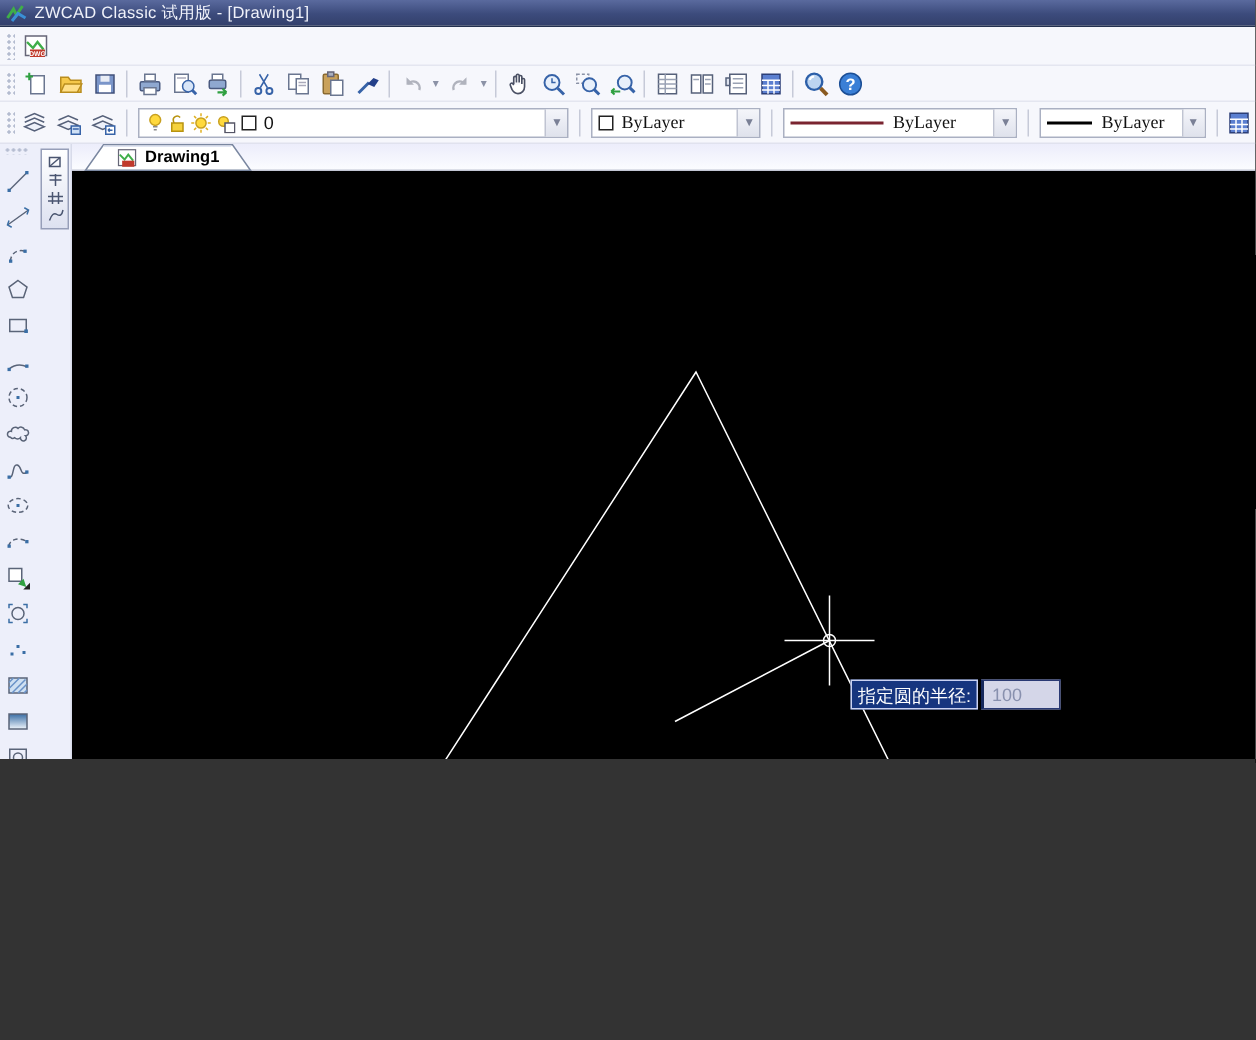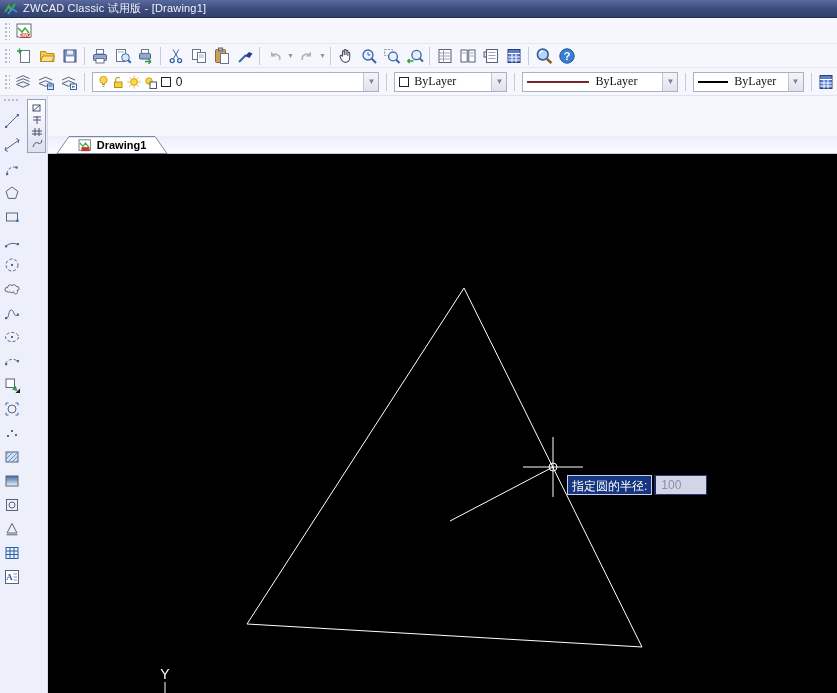--- a/index.html
+++ b/index.html
@@ -1,17 +1,17 @@
 <!DOCTYPE html>
 <html><head>
 <meta charset="utf-8">
 <style>
   * { margin:0; padding:0; box-sizing:border-box; }
   body { font-family:"Liberation Sans", sans-serif; background:#333; }
-  .app { position:relative; width:837px; height:693px; overflow:hidden; background:#f6f7fc; }
+  .app { position:relative; width:837px; height:506px; overflow:hidden; background:#f6f7fc; }
 
   
   .titlebar { height:18px; background:linear-gradient(180deg,#5a6a9e 0%,#3c4b7c 55%,#33406c 100%);
     display:flex; align-items:center; padding-left:4px; border-bottom:1px solid #23304f; }
   .titlebar .app-icon { width:14px; height:12px; margin-right:5px; }
   .titlebar .title-text { color:#f0f2fa; font-size:11px; letter-spacing:0.2px; }
 
   
   .menubar { height:26px; background:#f6f7fc; display:flex; align-items:center; padding-left:2px;
     border-bottom:1px solid #e4e6f0; }
@@ -47,21 +47,21 @@
   .dock-grip { position:absolute; top:2px; left:3px; width:16px; height:5px;
     background:radial-gradient(circle,#b4bcd0 1px,transparent 1.2px); background-size:4px 4px; }
   .draw-col { position:absolute; top:13px; left:0; width:25px; display:flex; flex-direction:column; }
   .draw-btn { width:24px; height:24px; display:flex; align-items:center; justify-content:center;
     border:1px solid transparent; }
   .mini-toolbar { position:absolute; top:3px; left:27px; width:19px;
     background:linear-gradient(180deg,#ffffff,#dde1f0); border:1px solid #969eb8;
     display:flex; flex-direction:column; align-items:center; padding:2px 0; }
   .mini-btn { width:15px; height:12px; display:flex; align-items:center; justify-content:center; }
 
-  .right-col { flex:1; display:flex; flex-direction:column;margin-top:40px; }
+  .right-col { flex:1; display:flex; flex-direction:column; }
 
   
   .tabrow { height:18px; background:linear-gradient(180deg,#ecedfb,#fbfcff);
     border-bottom:1px solid #c2c6d4; position:relative; }
   .doc-tab { position:absolute; left:8px; top:0; width:112px; height:18px; }
   .doc-tab svg.tab-shape { position:absolute; inset:0; }
   .doc-tab .tab-content { position:absolute; inset:0; display:flex; align-items:center;
     justify-content:center; gap:4px; }
   .doc-tab .tab-label { font-size:11px; font-weight:bold; color:#000; }
 
@@ -671,20 +671,20 @@
             <polygon points="416,134 199,470 594,493" fill="none" stroke="#ffffff" stroke-width="1"></polygon>
             <line x1="505" y1="313" x2="402" y2="367" stroke="#ffffff" stroke-width="1"></line>
             <line x1="475" y1="313" x2="535" y2="313" stroke="#ffffff"></line>
             <line x1="505" y1="283" x2="505" y2="343" stroke="#ffffff"></line>
             <circle cx="505" cy="313" r="4" fill="none" stroke="#ffffff"></circle>
             <text x="117" y="525" fill="#ffffff" font-size="14" text-anchor="middle" font-family="Liberation Sans,sans-serif">Y</text>
             <line x1="117" y1="528" x2="117" y2="554" stroke="#ffffff"></line>
             <line x1="117" y1="557" x2="108" y2="579" stroke="#ffffff"></line>
             <line x1="117" y1="557" x2="126" y2="579" stroke="#ffffff"></line>
           </svg>
-        <div class="dyn-tip" id="dyn-tip" style="left: 519px; top: 321px;">
+        <div class="dyn-tip" id="dyn-tip" style="left: 519px; top: 339px;">
           <span class="dyn-label">指定圆的半径:</span>
           <span class="dyn-value">100</span>
         </div>
       </div>
     </div>
   </div>
 </div>
 
 </body></html>

